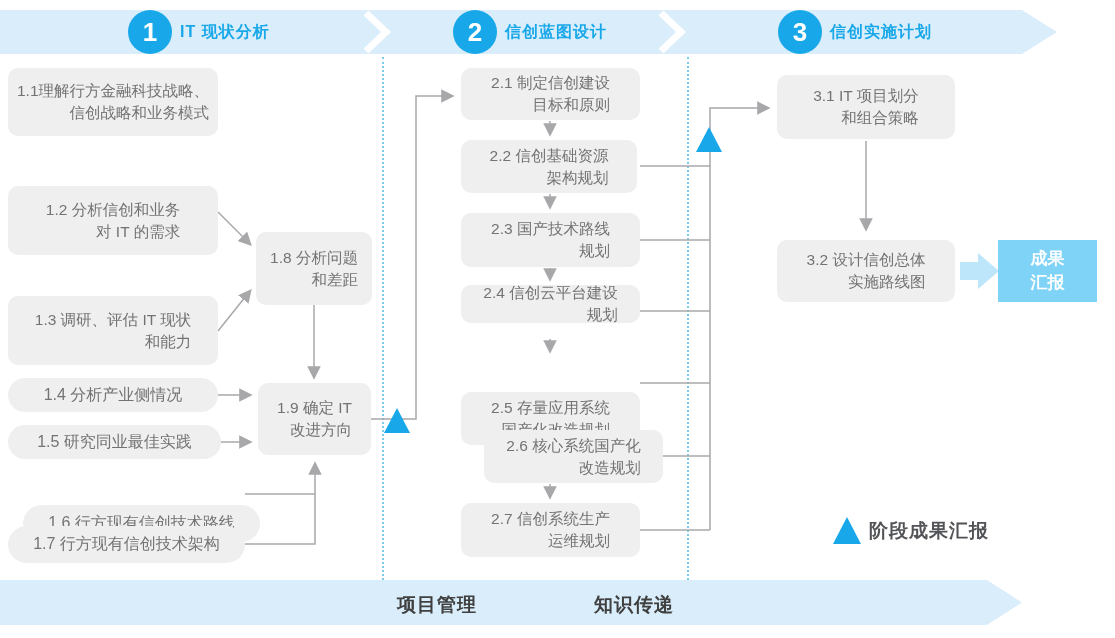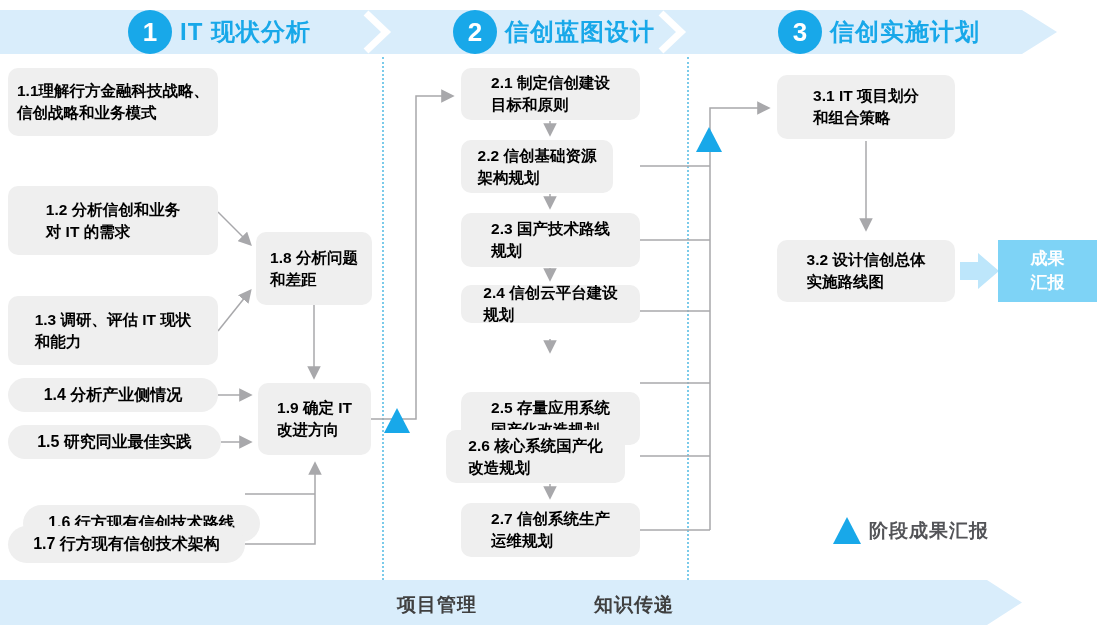--- a/index.html
+++ b/index.html
@@ -10,25 +10,25 @@
   
   .band{position:absolute;background:#d9edfb;}
   #top-band{left:0;top:10px;width:1057px;height:44px;
     clip-path:polygon(0 0,1022px 0,100% 50%,1022px 100%,0 100%);}
   #bottom-band{left:0;top:580px;width:1022px;height:45px;
     clip-path:polygon(0 0,987px 0,100% 50%,987px 100%,0 100%);}
   
   .phase-header{position:absolute;top:10px;height:44px;display:flex;align-items:center;gap:8px;}
   .phase-circle{width:44px;height:44px;border-radius:50%;background:#18a8e9;color:#fff;
     font-weight:bold;font-size:26px;display:flex;align-items:center;justify-content:center;}
-  .phase-title{color:#18a8e9;font-weight:bold;font-size:24px;letter-spacing:1px;}
+  .phase-title{color:#18a8e9;font-weight:bold;font-size:16px;letter-spacing:1px;}
   
-  .box{position:absolute;background:#efefef;border-radius:10px;color:#000000;
+  .box{position:absolute;background:#efefef;border-radius:10px;color:#737373;
     font-size:15.5px;line-height:1.42;display:flex;align-items:center;justify-content:center;
-    text-align:left;white-space:pre-line;font-weight:bold;}
+    text-align:right;white-space:pre-line;}
   .pill{border-radius:19px;font-size:16px;}
   .blue-box{position:absolute;background:#7ed3f6;border-radius:0;color:#fff;font-weight:bold;
     font-size:17px;line-height:1.4;display:flex;align-items:center;justify-content:center;
     text-align:center;white-space:pre-line;}
   
   .dotted-divider{position:absolute;top:57px;height:523px;width:0;
     border-left:2px dotted #7bcbea;}
   
   .tri{position:absolute;width:0;height:0;border-left:13px solid transparent;
     border-right:13px solid transparent;border-bottom:25px solid #18a8e9;}
@@ -111,29 +111,29 @@
   <div class="box pill" style="left:8px;top:425px;width:213px;height:34px;">1.5 研究同业最佳实践</div>
   <div class="box pill" style="left:23px;top:476px;width:237px;height:37px;margin-top:29px;">1.6 行方现有信创技术路线</div>
   <div class="box pill" style="left:8px;top:526px;width:237px;height:37px;">1.7 行方现有信创技术架构</div>
   <div class="box" style="left:256px;top:232px;width:116px;height:73px;">1.8 分析问题
 和差距</div>
   <div class="box" style="left:258px;top:383px;width:113px;height:72px;">1.9 确定 IT
 改进方向</div>
 
   <div class="box" style="left:461px;top:68px;width:179px;height:52px;">2.1 制定信创建设
 目标和原则</div>
-  <div class="box" style="left:461px;top:140px;width:152px;height:53px;">2.2 信创基础资源
+  <div class="box" style="left:461px;top:140px;width:176px;height:53px;">2.2 信创基础资源
 架构规划</div>
   <div class="box" style="left:461px;top:213px;width:179px;height:54px;">2.3 国产技术路线
 规划</div>
   <div class="box" style="left:461px;top:285px;width:179px;height:38px;">2.4 信创云平台建设
 规划</div>
   <div class="box" style="left:461px;top:357px;width:179px;height:53px;margin-top:35px;">2.5 存量应用系统
 国产化改造规划</div>
-  <div class="box" style="left:446px;top:430px;width:179px;height:53px;">2.6 核心系统国产化
+  <div class="box" style="left:484px;top:430px;width:179px;height:53px;">2.6 核心系统国产化
 改造规划</div>
   <div class="box" style="left:461px;top:503px;width:179px;height:54px;">2.7 信创系统生产
 运维规划</div>
 
   <div class="box" style="left:777px;top:75px;width:178px;height:64px;">3.1 IT 项目划分
 和组合策略</div>
   <div class="box" style="left:777px;top:240px;width:178px;height:62px;">3.2 设计信创总体
 实施路线图</div>
 
   <div class="blue-box" style="left:998px;top:240px;width:99px;height:62px;">成果

